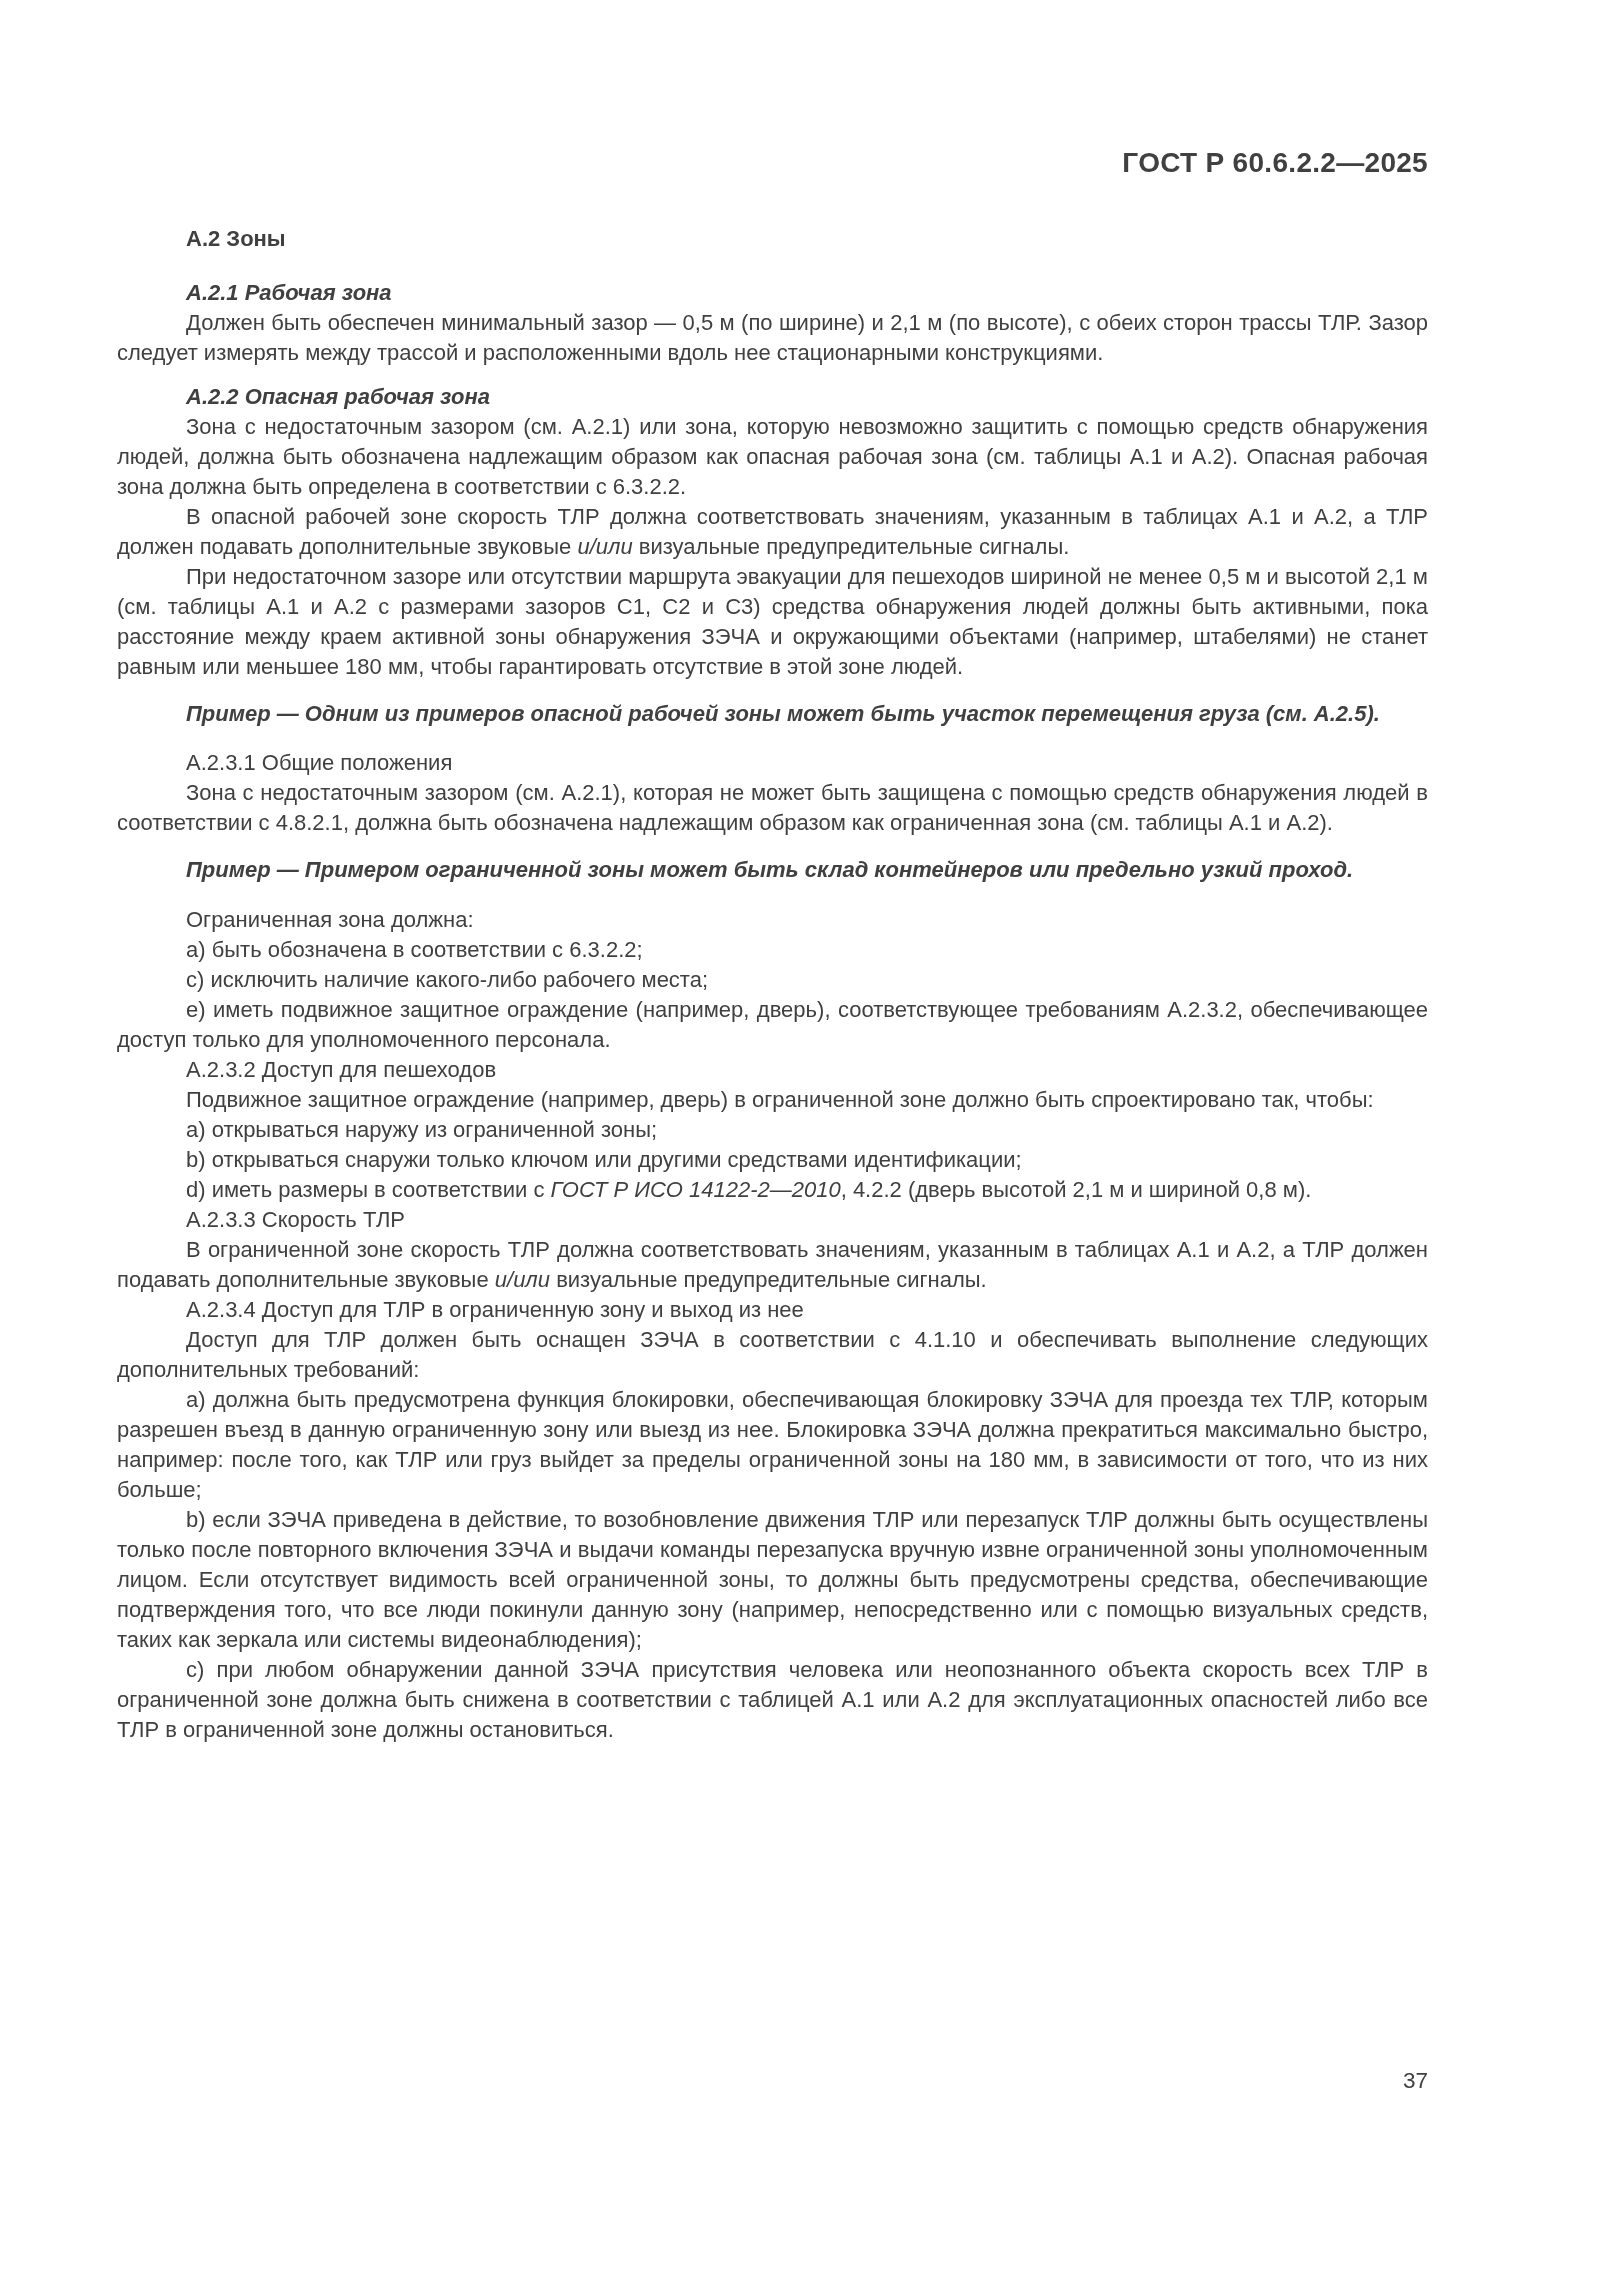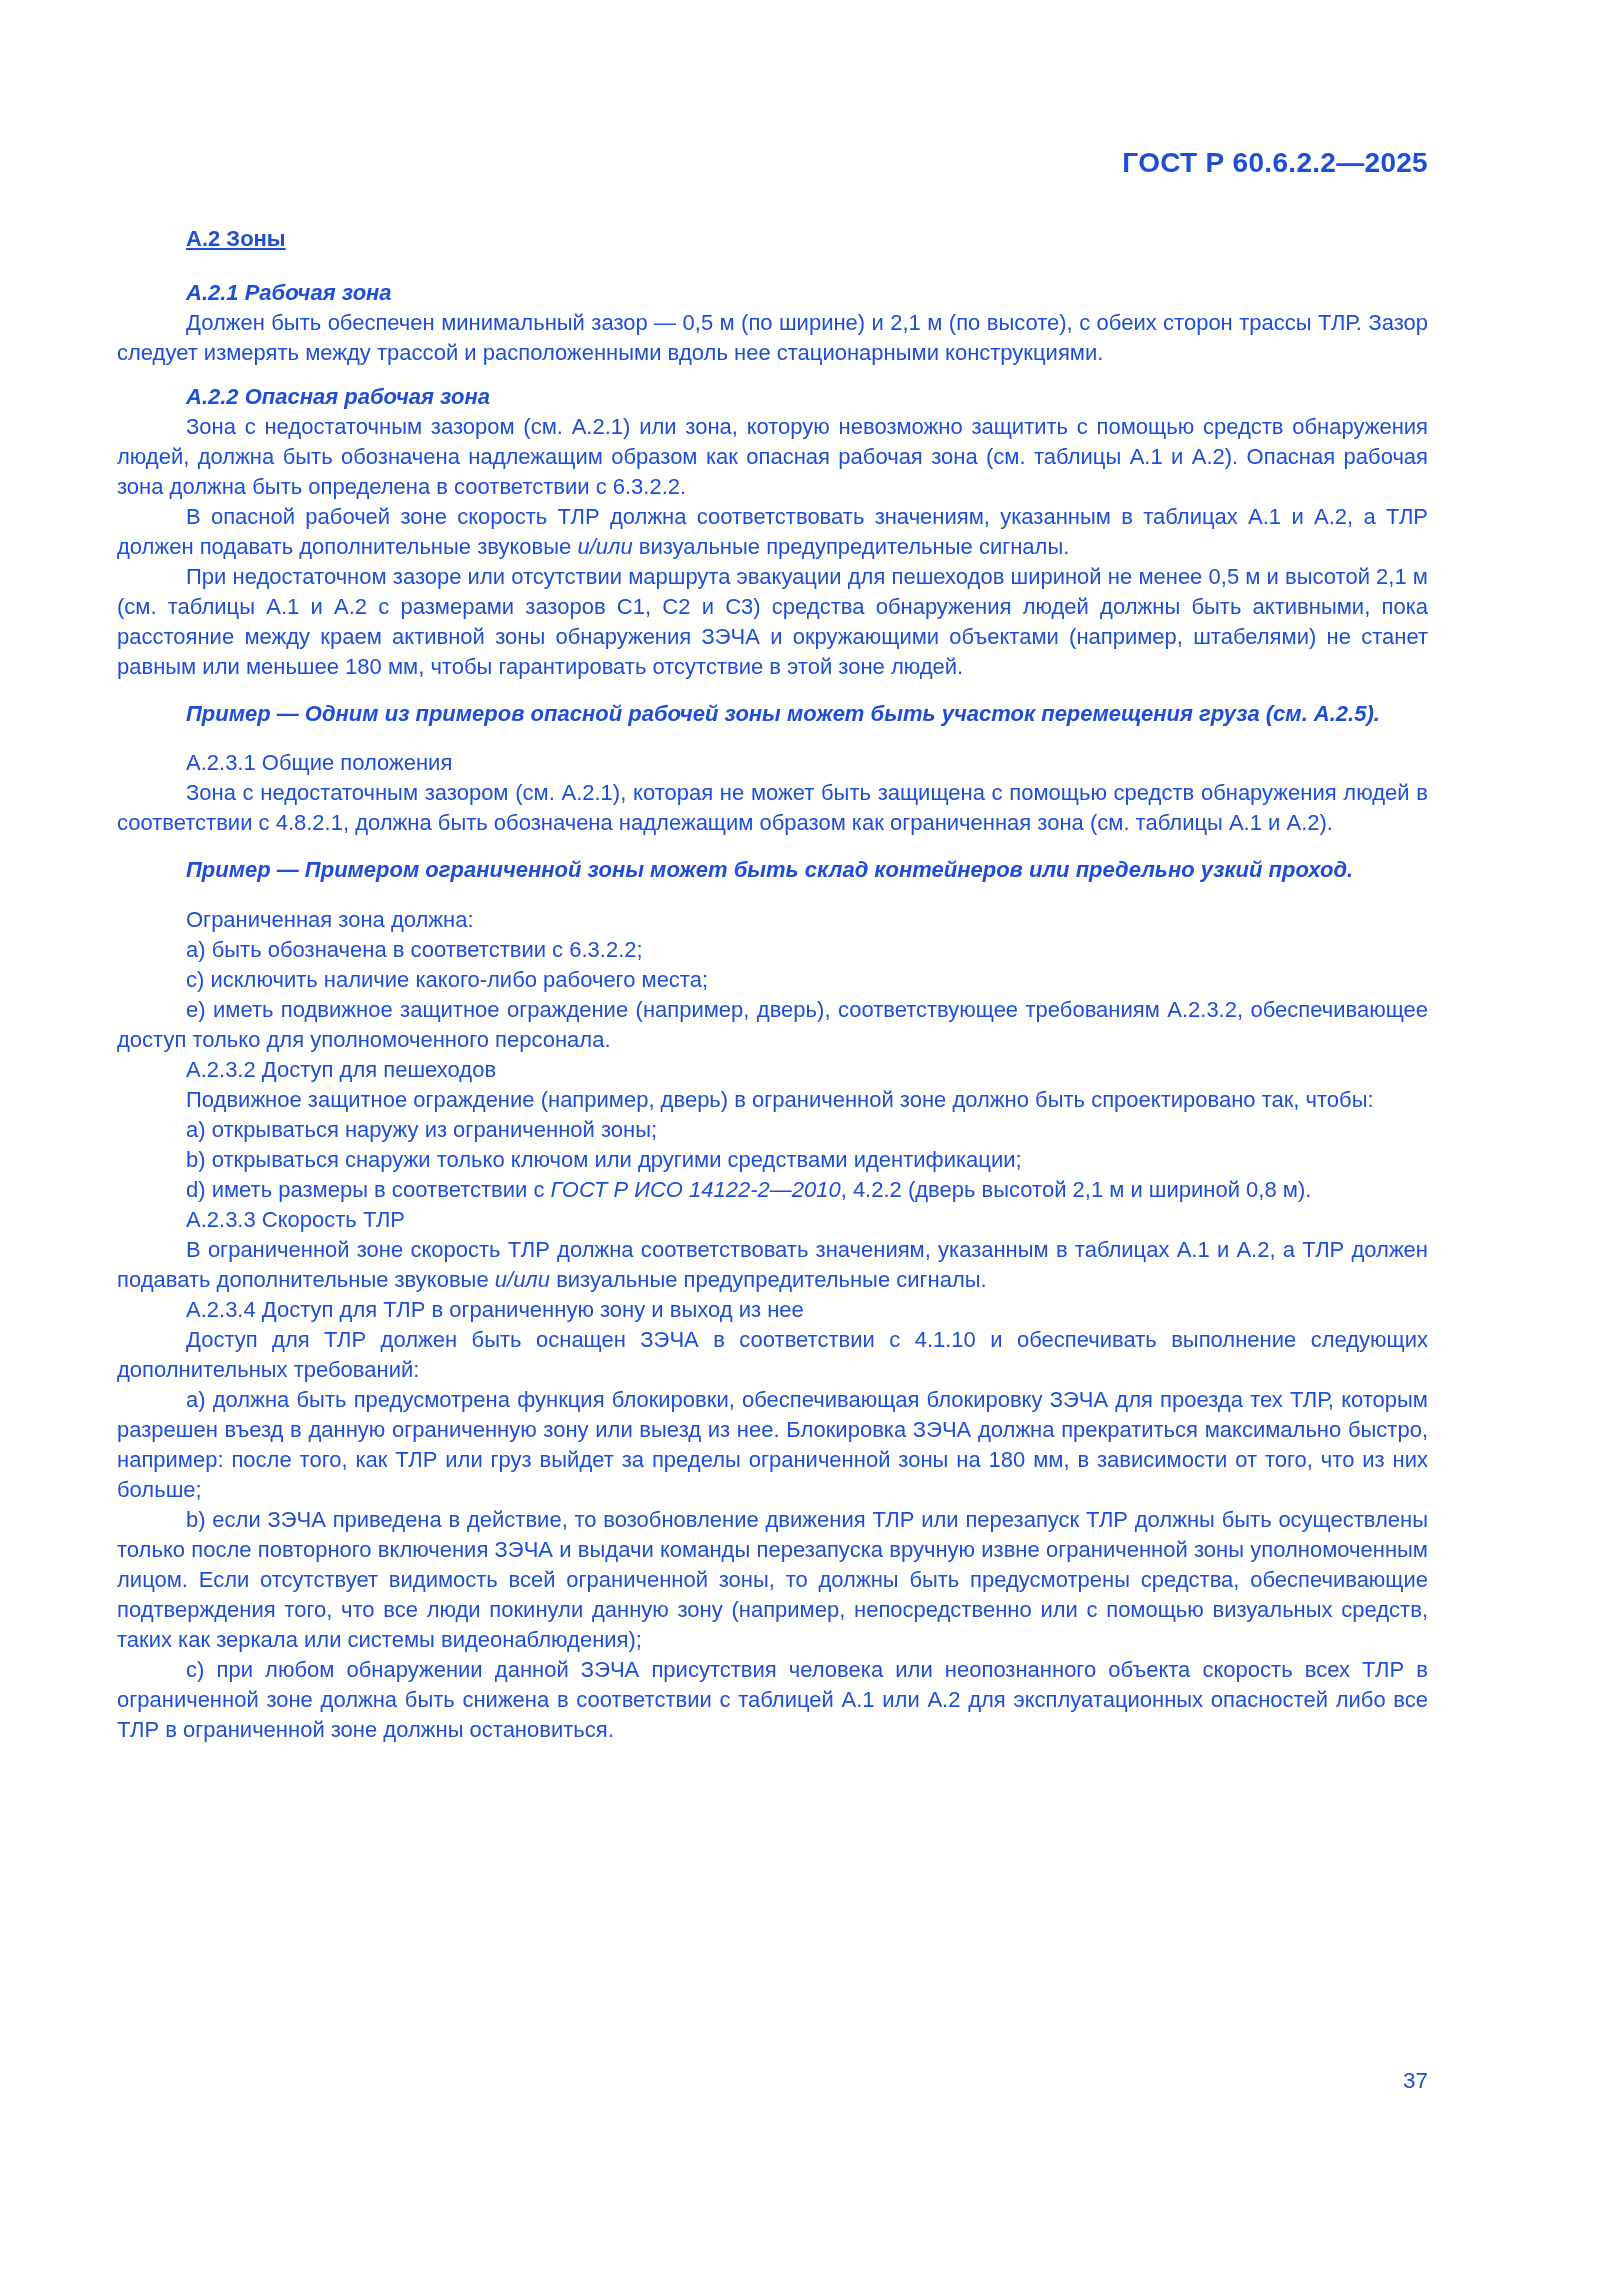--- a/index.html
+++ b/index.html
@@ -1,42 +1,42 @@
 <!DOCTYPE html>
 <html><head>
 <meta charset="utf-8">
 <style>
   * { margin:0; padding:0; box-sizing:border-box; }
   html, body { background:#ffffff; }
   .page {
     position:relative;
     width:1621px; height:2293px;
     background:#ffffff;
-    color:#1d4ed8;
+    color:#404040;
     font-family:"Liberation Sans", sans-serif;
     overflow:hidden;
   }
   .doc-header {
     position:absolute;
     top:147px; left:117px; width:1311px;
     text-align:right;
     font-weight:bold;
     font-size:28px;
     letter-spacing:0.3px;
     white-space:nowrap;
   }
   .content {
     position:absolute;
     top:224px; left:117px; width:1311px;
     font-size:22px;
     line-height:30px;
     text-align:justify;
   }
   .content > div { text-indent:69px; }
-  .h-section { font-weight:bold;text-decoration:underline; }
+  .h-section { font-weight:bold; }
   .h-sub { font-weight:bold; margin-top:14.7px;font-style:italic; }
   .h-section + .h-sub { margin-top:23.5px; }
   .example {
     font-weight:bold;
     font-style:italic;
     margin:16.7px 0 19.6px 0;
   }
   .it { font-style:italic; }
   .page-number {
     position:absolute;

